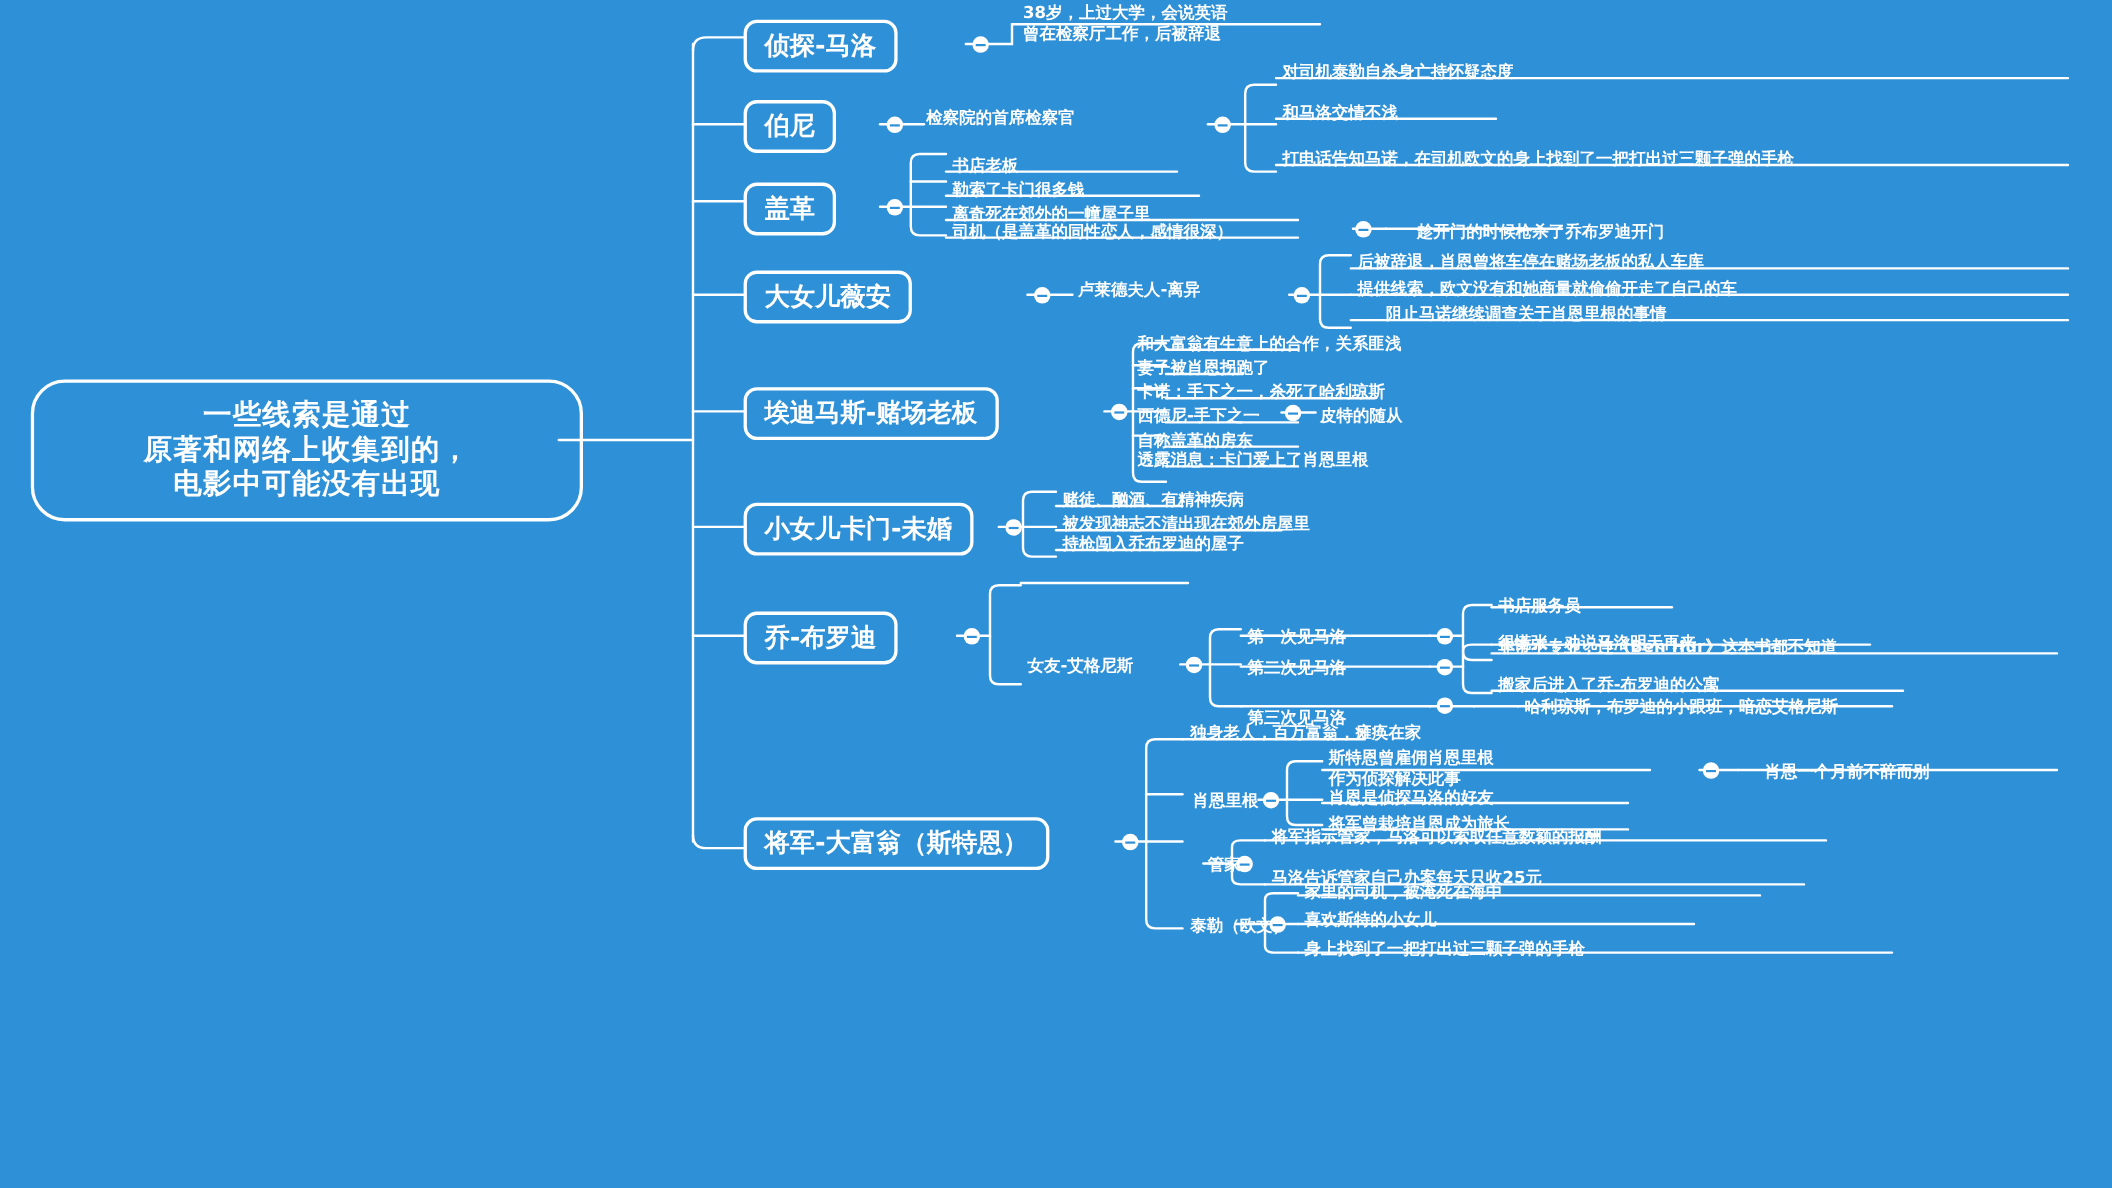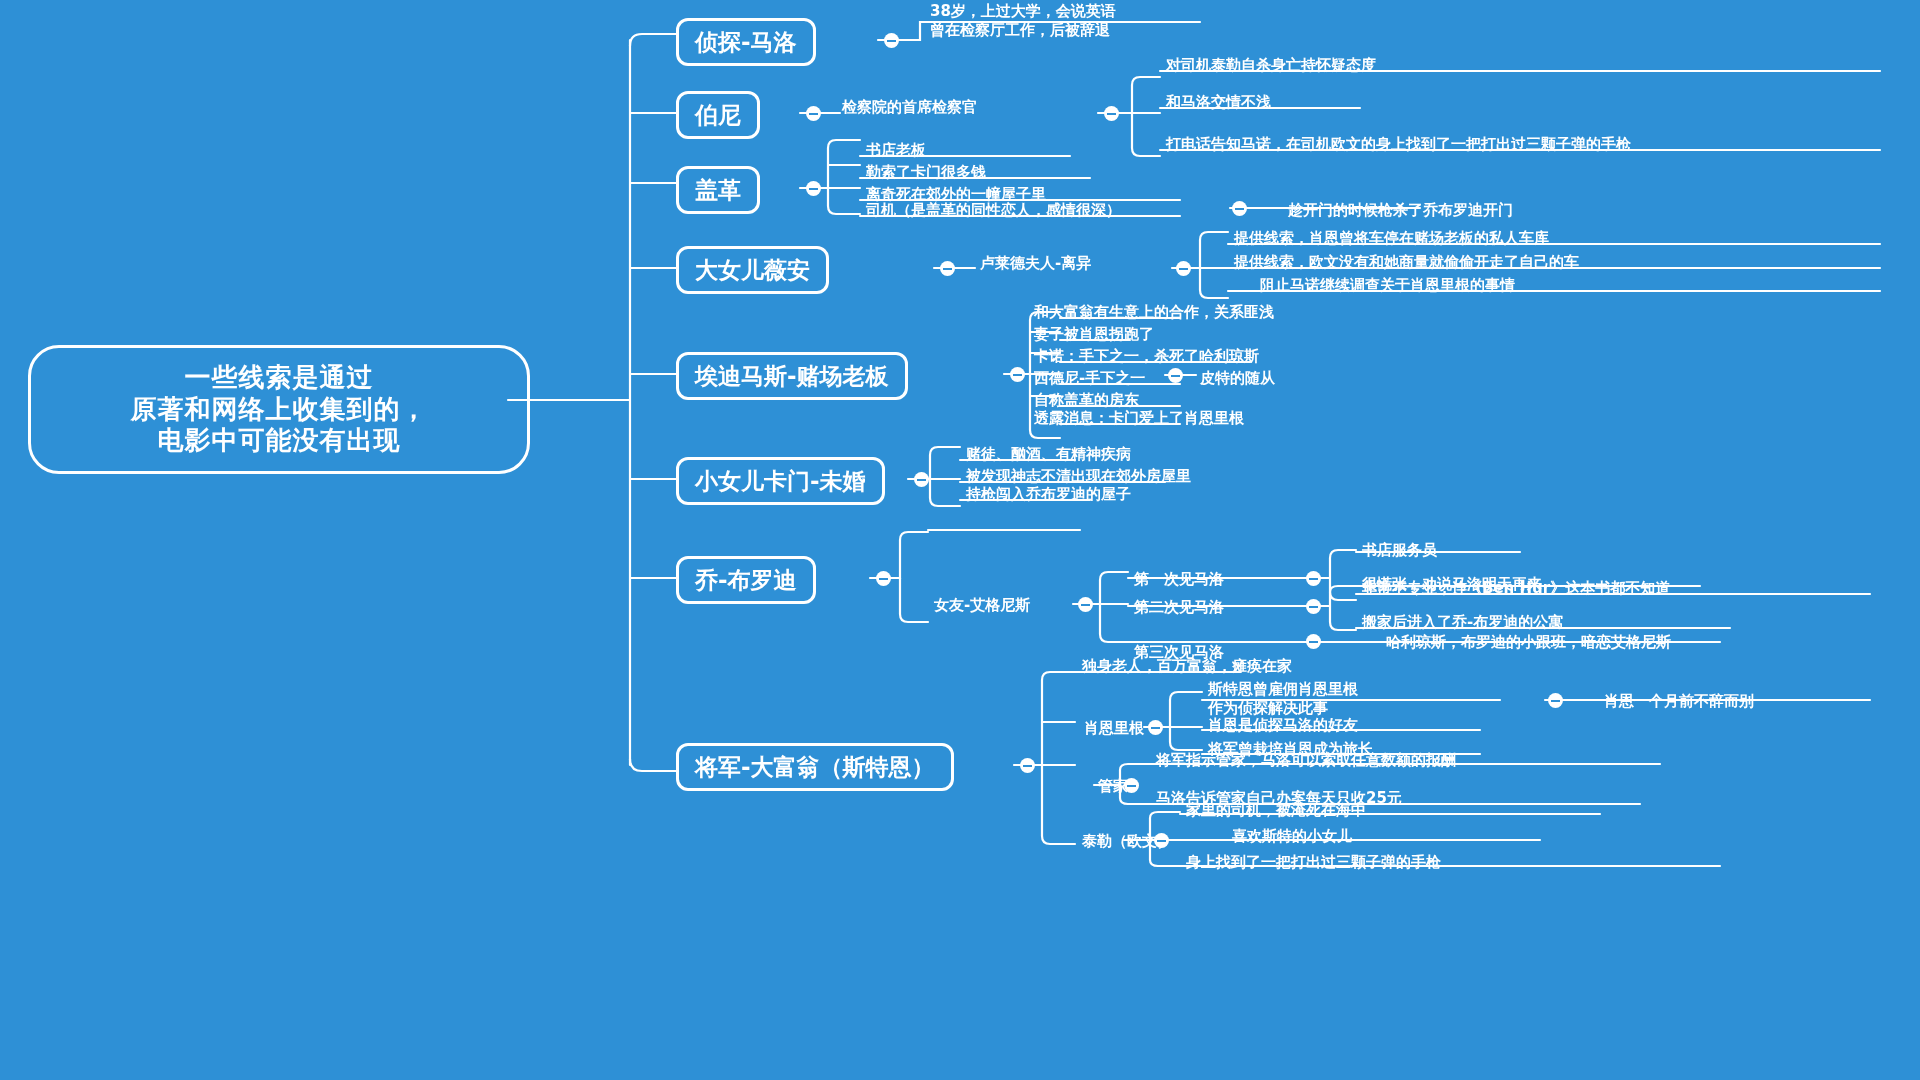--- a/index.html
+++ b/index.html
@@ -245,21 +245,21 @@
   <div class="node leaf" style="left:866px; top:141px;">书店老板</div>
   <div class="node leaf" style="left:866px; top:163px;">勒索了卡门很多钱</div>
   <div class="node leaf" style="left:866px; top:185px;">离奇死在郊外的一幢屋子里</div>
   <div class="node leaf" style="left:866px; top:201px;">司机（是盖革的同性恋人，感情很深）</div>
   <div class="handle" style="left:1232px; top:201px;"></div>
   <div class="node leaf" style="left:1288px; top:201px;">趁开门的时候枪杀了乔布罗迪开门</div>
 
   <div class="node leaf" style="left:980px; top:254px;">卢莱德夫人-离异</div>
   <div class="handle" style="left:1176px; top:261px;"></div>
 
-  <div class="node leaf" style="left:1234px; top:229px;">提供线索，肖恩曾将车停在赌场老板的私人车库</div>
+  <div class="node leaf" style="left:1234px; top:229px;">后被辞退，肖恩曾将车停在赌场老板的私人车库</div>
   <div class="node leaf" style="left:1234px; top:253px;">提供线索，欧文没有和她商量就偷偷开走了自己的车</div>
   <div class="node leaf" style="left:1234px; top:276px;padding-left:26px;">阻止马诺继续调查关于肖恩里根的事情</div>
 
   <div class="node leaf" style="left:1034px; top:303px;">和大富翁有生意上的合作，关系匪浅</div>
   <div class="node leaf" style="left:1034px; top:325px;">妻子被肖恩拐跑了</div>
   <div class="node leaf" style="left:1034px; top:347px;">卡诺：手下之一，杀死了哈利琼斯</div>
   <div class="node leaf" style="left:1034px; top:369px;">西德尼-手下之一</div>
   <div class="handle" style="left:1168px; top:368px;"></div>
   <div class="node leaf" style="left:1200px; top:369px;">皮特的随从</div>
   <div class="node leaf" style="left:1034px; top:391px;">自称盖革的房东</div>
@@ -300,16 +300,16 @@
   <div class="node leaf" style="left:1208px; top:740px;">将军曾栽培肖恩成为旅长</div>
 
   <div class="node leaf" style="left:1098px; top:777px;">管家</div>
   <div class="handle" style="left:1124px; top:778px;"></div>
   <div class="node leaf" style="left:1156px; top:751px;">将军指示管家，马洛可以索取任意数额的报酬</div>
   <div class="node leaf" style="left:1156px; top:789px;">马洛告诉管家自己办案每天只收25元</div>
 
   <div class="node leaf" style="left:1082px; top:832px;">泰勒（欧文）</div>
   <div class="handle" style="left:1154px; top:833px;"></div>
   <div class="node leaf" style="left:1186px; top:801px;">家里的司机，被淹死在海中</div>
-  <div class="node leaf" style="left:1232px; top:827px;">喜欢斯特的小女儿</div>
+  <div class="node leaf" style="left:1186px; top:827px;">喜欢斯特的小女儿</div>
   <div class="node leaf" style="left:1186px; top:853px;">身上找到了一把打出过三颗子弹的手枪</div>
 
 </div>
 
 </body></html>

